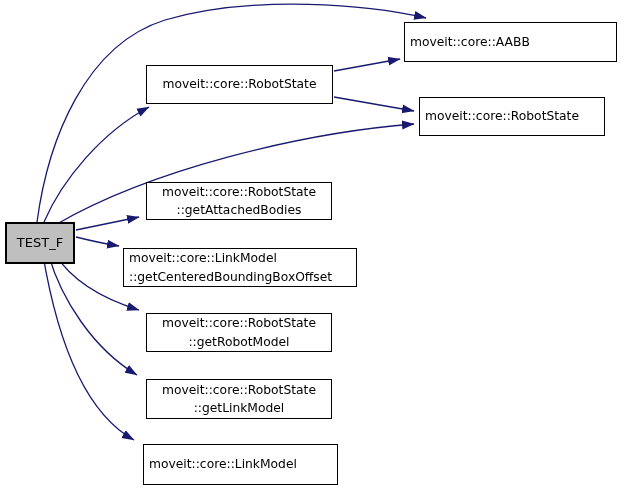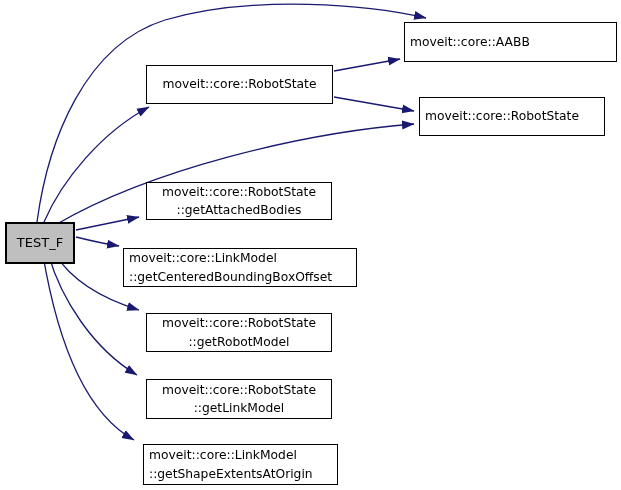--- a/index.html
+++ b/index.html
@@ -101,16 +101,15 @@
     <span>::getRobotModel</span>
   </div>
 
   <div class="node align-center" id="n-robotmodel">
     <span>moveit::core::RobotState</span>
     <span>::getLinkModel</span>
   </div>
 
   <div class="node align-left" id="n-shape">
     <span>moveit::core::LinkModel</span>
-    <span>::getShapeExtentsAtOrigin</span>
   </div>
 
 </div>
 
 </body></html>

